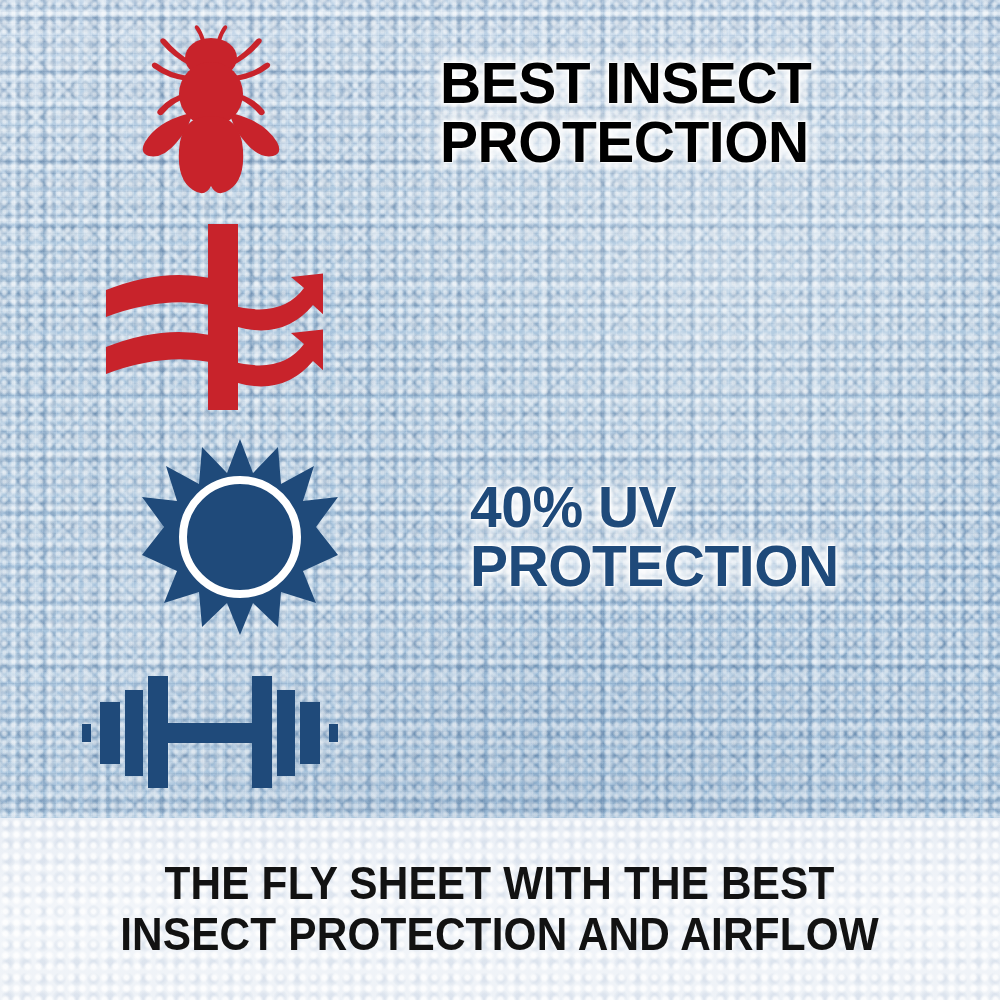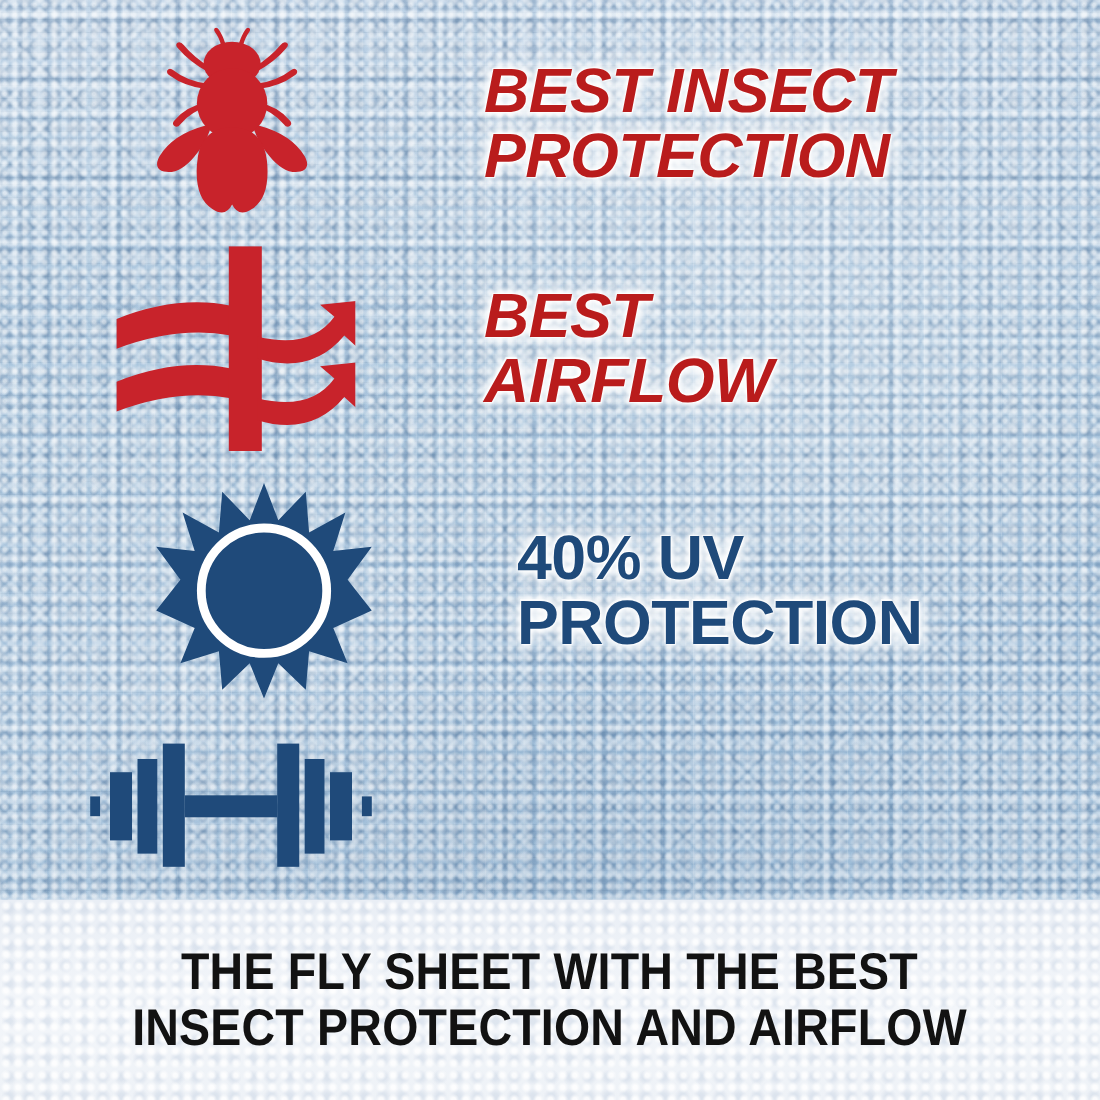--- a/index.html
+++ b/index.html
@@ -101,21 +101,21 @@
     letter-spacing: -0.5px;
     white-space: pre-line;
     text-shadow:
        0 0 7px #ffffff,
        0 0 7px #ffffff,
        0 0 14px #ffffff,
        0 0 20px rgba(255,255,255,0.95),
        1px 1px 0 rgba(255,255,255,0.7),
       -1px -1px 0 rgba(255,255,255,0.7);
   }
-  .headline.red   { color: #b91c1c; font-style: italic; }
+  .headline.red   { color: #000000; }
   .headline.navy  { color: #1f4a7a; }
 
   
   .caption-strip {
     position: absolute;
     left: 0;
     top: 818px;
     width: 1000px;
     height: 182px;
     background-color: #eef1f6;
@@ -196,24 +196,20 @@
             <path d="M8 125 q55 -22 104 -12 l0 27 q-48 -9 -104 12 z"></path>
 
             <rect x="110" y="2" width="30" height="186"></rect>
 
             <path d="M136 84 q48 12 70 -18 l-13 -11 l47 -5 l-13 44 l-12 -11 q-30 36 -79 21 z"></path>
 
             <path d="M136 140 q48 12 70 -18 l-13 -11 l47 -5 l-13 44 l-12 -11 q-30 36 -79 21 z"></path>
           </g>
         </svg>
       </div>
-      <div class="text-cell">
-        <p class="headline red">BEST
-AIRFLOW</p>
-      </div>
     </div>
 
     <div class="row" style="top:432px; height:210px;padding-left:30px;">
       <div class="icon-cell">
         <svg width="200" height="200" viewBox="0 0 200 200">
           <g>
             <polygon fill="#1F4A7A" points="
               100,2 113,36 138,10 141,47 174,29 163,64 198,60 176,90
               198,118 163,134 176,166 141,155 138,190 113,166 100,198
               87,166 62,190 59,155 24,166 37,134 2,118 24,90

